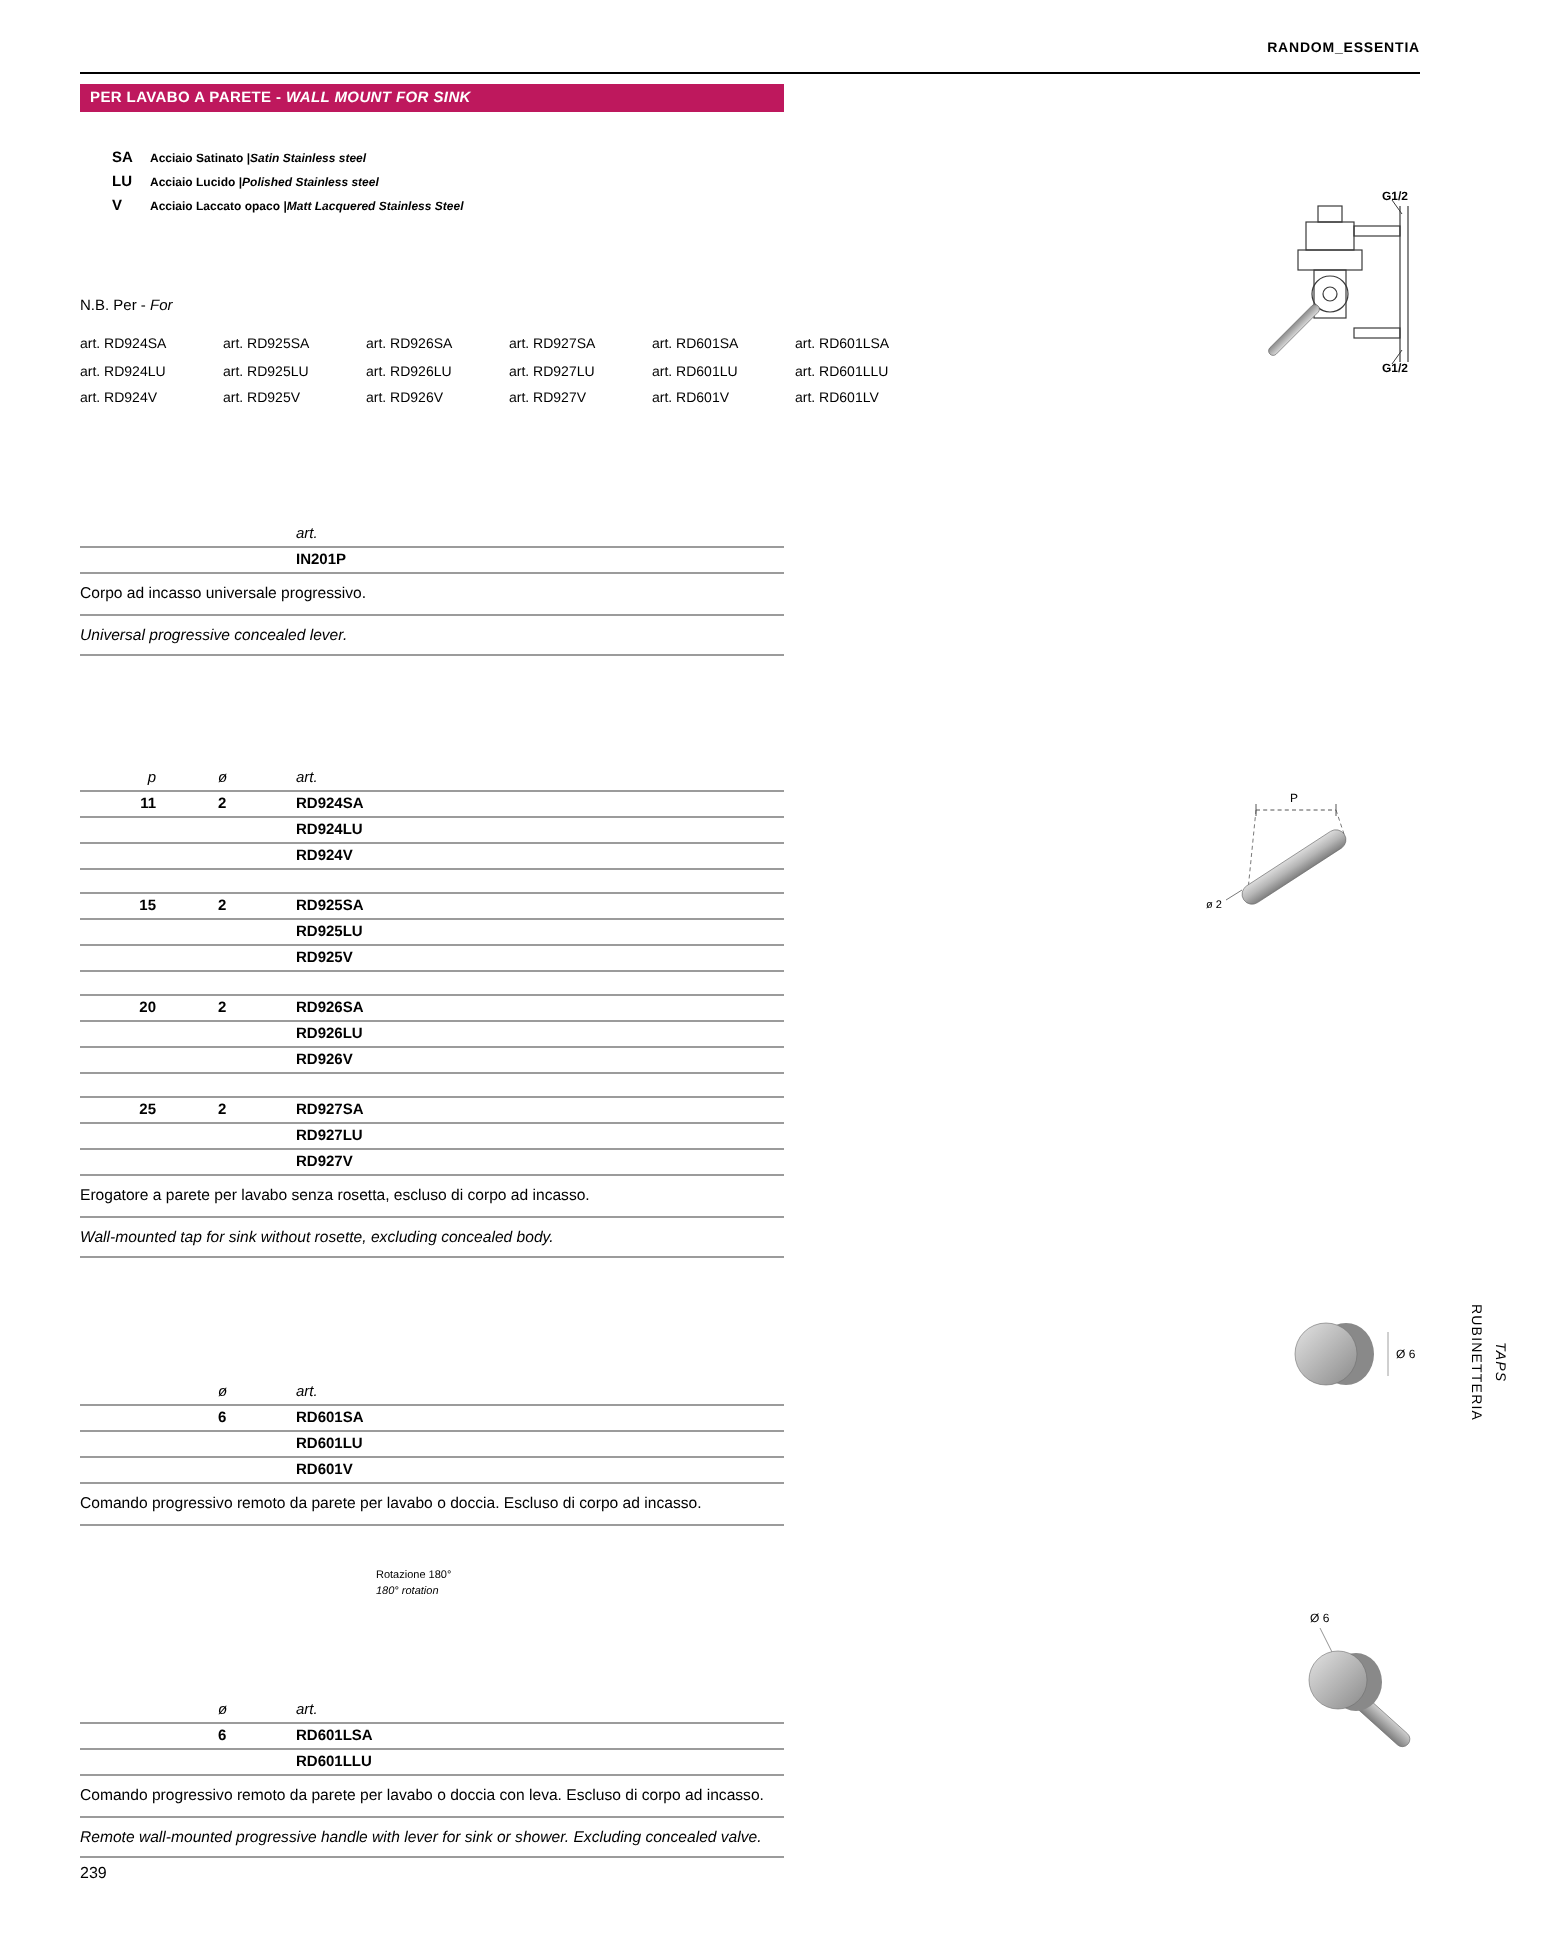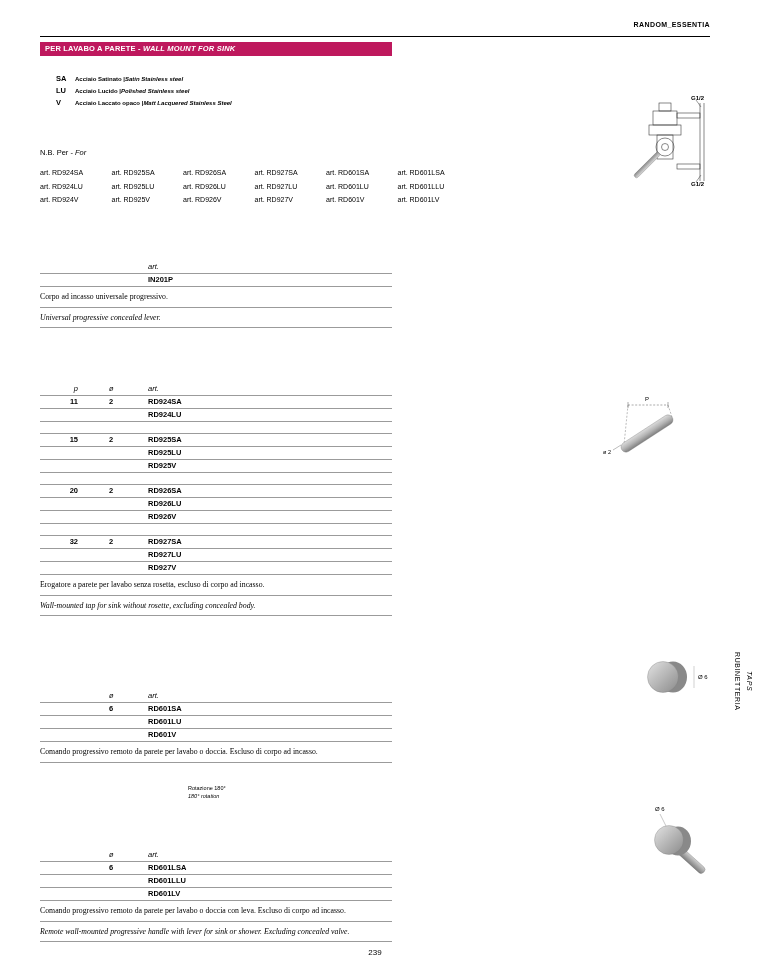--- a/index.html
+++ b/index.html
@@ -25,29 +25,29 @@
   .nb-label{top:148px;left:40px;font-size:7.5px;font-weight:normal;}
   .nb-grid{top:169px;left:40px;display:grid;grid-template-columns:repeat(6,71.5px);grid-auto-rows:13.5px;font-size:7px;}
 
   .sec{left:40px;width:352px;}
   .trow{display:grid;grid-template-columns:38px 70px 1fr;height:13px;align-items:end;
         border-bottom:1px solid #9b9b9b;font-size:7.5px;padding-bottom:2px;box-sizing:border-box;}
   .trow .cp{text-align:right;}
   .trow .cd{padding-left:31px;}
   .thead{font-style:italic;margin-top:32px;}
   .spacer{height:11px;border-bottom:1px solid #9b9b9b;}
-  .desc{font-size:7.8px;line-height:9.6px;padding:5px 0 5px;border-bottom:1px solid #9b9b9b;font-family:Liberation Serif, serif;}
+  .desc{font-size:7.8px;line-height:9.6px;padding:5px 0 5px;border-bottom:1px solid #9b9b9b;}
 
   .note{font-size:5.5px;line-height:8px;}
 
   .side-label{left:731px;top:638px;height:86px;writing-mode:vertical-lr;text-align:center;
     font-size:7px;letter-spacing:.6px;line-height:12px;}
   .side-label span{display:block;}
 
-  .pagenum{top:932px;left:40px;width:670px;text-align:center;font-size:8px;margin-top:16px;}
+  .pagenum{top:932px;left:40px;width:670px;text-align:left;font-size:8px;}
 
   svg text{fill:#000;font-family:"Liberation Sans",sans-serif;}
 </style>
 </head>
 <body>
 
 <div class="abs brand">RANDOM_ESSENTIA</div>
 <div class="abs topline"></div>
 <div class="abs titlebar"><span>PER LAVABO A PARETE - </span><span class="i">WALL MOUNT FOR SINK</span></div>
 
@@ -116,20 +116,25 @@
   <div class="trow">
       <span class="cp b">11</span>
       <span class="cd b">2</span>
       <span class="cart b">RD924SA</span>
     </div>
   <div class="trow">
       <span class="cp"></span>
       <span class="cd"></span>
       <span class="cart b">RD924LU</span>
     </div>
+  <div class="trow">
+      <span class="cp"></span>
+      <span class="cd"></span>
+      <span class="cart b">RD924V</span>
+    </div>
   <div class="spacer"></div>
 
   <div class="trow">
       <span class="cp b">15</span>
       <span class="cd b">2</span>
       <span class="cart b">RD925SA</span>
     </div>
   <div class="trow">
       <span class="cp"></span>
       <span class="cd"></span>
@@ -153,21 +158,21 @@
       <span class="cart b">RD926LU</span>
     </div>
   <div class="trow">
       <span class="cp"></span>
       <span class="cd"></span>
       <span class="cart b">RD926V</span>
     </div>
   <div class="spacer"></div>
 
   <div class="trow">
-      <span class="cp b">32</span>
+      <span class="cp b">25</span>
       <span class="cd b">2</span>
       <span class="cart b">RD927SA</span>
     </div>
   <div class="trow">
       <span class="cp"></span>
       <span class="cd"></span>
       <span class="cart b">RD927LU</span>
     </div>
   <div class="trow">
       <span class="cp"></span>
@@ -216,25 +221,20 @@
   </div>
   <div class="trow">
       <span class="cp"></span>
       <span class="cd b">6</span>
       <span class="cart b">RD601LSA</span>
     </div>
   <div class="trow">
       <span class="cp"></span>
       <span class="cd"></span>
       <span class="cart b">RD601LLU</span>
-    </div>
-  <div class="trow">
-      <span class="cp"></span>
-      <span class="cd"></span>
-      <span class="cart b">RD601LV</span>
     </div>
   <div class="desc">Comando progressivo remoto da parete per lavabo o doccia con leva. Escluso di corpo ad incasso.</div>
   <div class="desc i">Remote wall-mounted progressive handle with lever for sink or shower. Excluding concealed valve.</div>
 </div>
 
 <svg class="abs" style="left:613px;top:85px" width="105" height="115" viewBox="0 0 105 115">
   <g stroke="#3a3a3a" stroke-width="0.6" fill="none">
     <line x1="87" y1="18" x2="87" y2="96"></line>
     <line x1="91" y1="18" x2="91" y2="96"></line>
     <rect x="46" y="18" width="12" height="8"></rect>

